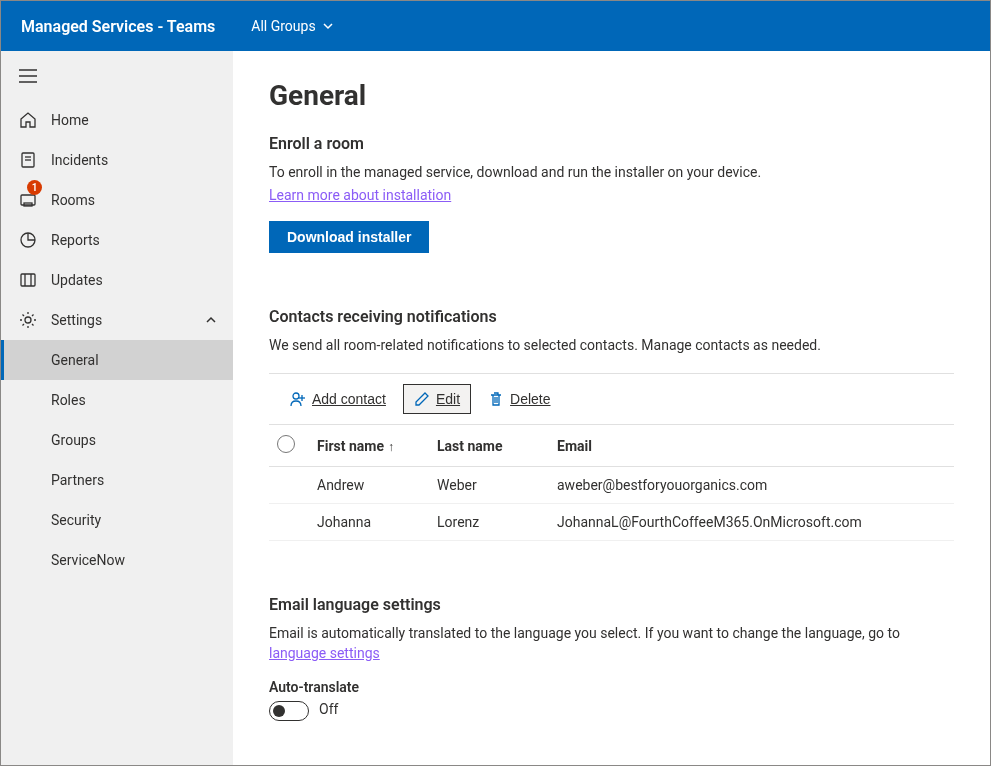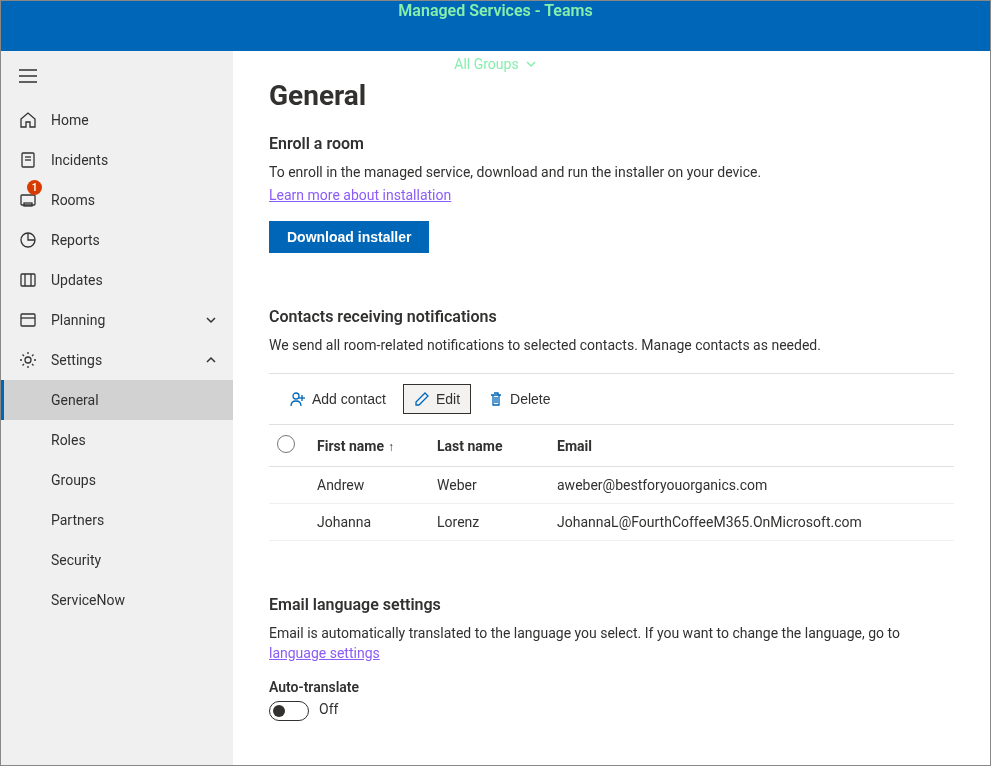--- a/index.html
+++ b/index.html
@@ -10,27 +10,26 @@
     color: #323130;
     background: #fff;
     width: 991px;
     height: 766px;
     overflow: hidden;
     border: 1px solid #8a8886;
   }
   
   .header {
     background: #0067b8;
-    color: #86efac;
+    color: #ffffff;
     height: 50px;
     display: flex;
     align-items: center;
     padding: 0 20px;
     gap: 36px;
-    flex-direction: column;
   }
   .header-title { font-size: 16px; font-weight: 600; }
   .group-selector { display: flex; align-items: center; gap: 6px; font-size: 14px; cursor: pointer; }
   .group-selector svg { width: 12px; height: 12px; }
   
   .body-row { display: flex; height: calc(100% - 50px); }
   
   .sidebar {
     width: 232px;
     background: #f0f0f0;
@@ -84,21 +83,21 @@
     margin-top: 18px;
     background: #0067b8; color: #fff;
     border: none;
     font-size: 14px; font-weight: 600;
     padding: 8px 18px;
     cursor: pointer;
   }
   .section-gap { height: 54px; }
   hr.faint { border: none; border-top: 1px solid #e0e0e0; margin: 18px 0 0 0; }
   
-  .toolbar { display: flex; align-items: center; gap: 6px; padding: 10px 0 10px 10px; }
+  .toolbar { display: flex; align-items: center; gap: 6px; padding: 10px 0 10px 10px; text-decoration: underline; }
   .tool-btn {
     display: flex; align-items: center; gap: 6px;
     padding: 6px 10px;
     background: #fff;
     border: 1px solid transparent;
     cursor: pointer;
     font-size: 14px; color: #323130;
   }
   .tool-btn svg { width: 16px; height: 16px; }
   .tool-btn.focused { border: 1px solid #323130; background: #f3f2f1; text-align: center; }
@@ -192,32 +191,20 @@
       </li>
       <li class="nav-item">
         <span class="icn">
           <svg viewBox="0 0 18 18" fill="none" stroke="#323130" stroke-width="1.3">
               <rect x="2" y="3" width="14" height="12" rx="1"></rect>
               <line x1="6" y1="3" x2="6" y2="15"></line>
               <line x1="12" y1="3" x2="12" y2="15"></line>
             </svg>
         </span>
         <span class="label">Updates</span>
-      </li>
-      <li class="nav-item">
-        <span class="icn">
-          <svg viewBox="0 0 18 18" fill="none" stroke="#323130" stroke-width="1.3">
-              <rect x="2" y="3" width="14" height="12" rx="1"></rect>
-              <line x1="2" y1="7" x2="16" y2="7"></line>
-            </svg>
-        </span>
-        <span class="label">Planning</span>
-        <svg class="chev" viewBox="0 0 12 12" fill="none" stroke="#323130" stroke-width="1.5">
-            <path d="M2 4 L6 8 L10 4"></path>
-          </svg>
       </li>
       <li class="nav-item">
         <span class="icn">
           <svg viewBox="0 0 18 18" fill="none" stroke="#323130" stroke-width="1.3">
               <circle cx="9" cy="9" r="3"></circle>
               <path d="M9 1 V3 M9 15 V17 M1 9 H3 M15 9 H17 M3.5 3.5 L5 5 M13 13 L14.5 14.5 M3.5 14.5 L5 13 M13 5 L14.5 3.5"></path>
             </svg>
         </span>
         <span class="label">Settings</span>
         <svg class="chev" viewBox="0 0 12 12" fill="none" stroke="#323130" stroke-width="1.5">

